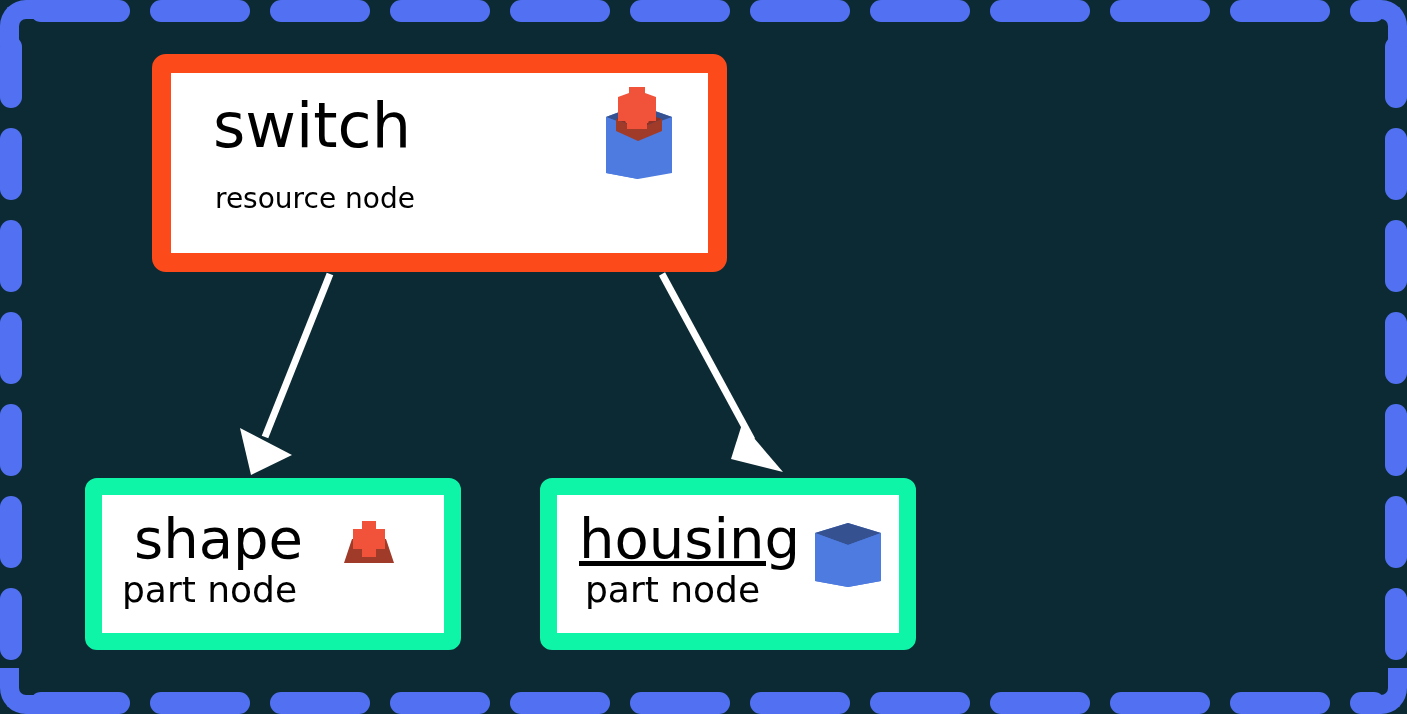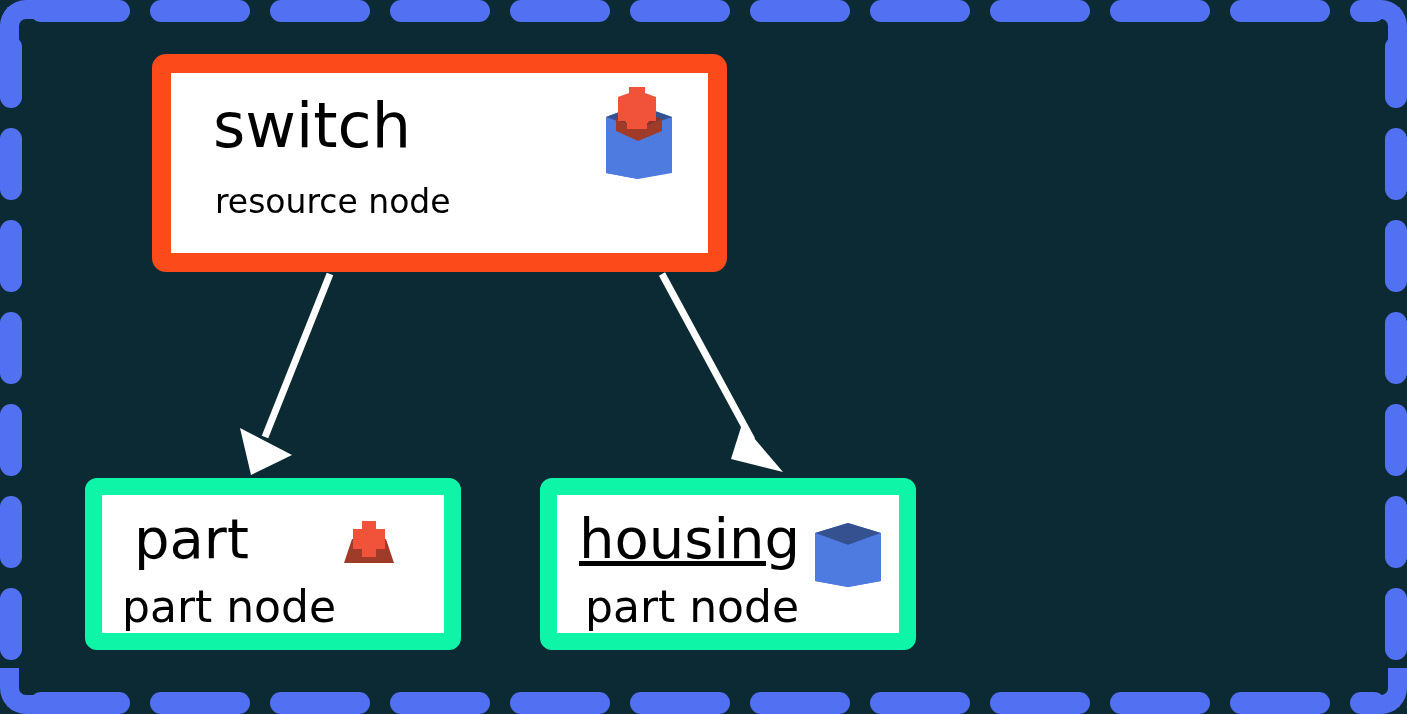--- a/index.html
+++ b/index.html
@@ -119,32 +119,32 @@
   }
 
   .node-resource .node-title {
     left: 42px;
     top: 22px;
     font-size: 62px;
   }
   .node-resource .node-subtitle {
     left: 44px;
     top: 112px;
-    font-size: 33px;
+    font-size: 28px;
   }
 
   .node-part .node-title {
     left: 32px;
     top: 16px;
     font-size: 56px;
   }
   .node-part .node-subtitle {
     left: 20px;
-    top: 90px;
-    font-size: 44px;
+    top: 77px;
+    font-size: 36px;
   }
   .node-housing .node-title { left: 22px; text-decoration: underline; }
   .node-housing .node-subtitle { left: 28px; }
 
   
   .thumb {
     position: absolute;
     display: block;
   }
   .thumb-switch {
@@ -294,21 +294,21 @@
         <rect x="22" y="20" width="38" height="16" fill="#f1523a"></rect>
         <rect x="31" y="34" width="20" height="10" fill="#f1523a"></rect>
         <polygon points="22,12 33,8 33,2 49,2 49,8 60,12 60,20 22,20" fill="#f1523a"></polygon>
         <polygon points="22,20 60,20 52,38 30,38" fill="#f1523a"></polygon>
       </svg>
     </div>
   </div>
 
   <div class="node node-part node-stem">
     <div class="node-inner">
-      <div class="node-title">part</div>
+      <div class="node-title">shape</div>
       <div class="node-subtitle">part node</div>
       <svg class="thumb thumb-stem" viewBox="0 0 58 46" xmlns="http://www.w3.org/2000/svg">
 
         <polygon points="4,44 12,20 46,20 54,44" fill="#a03b2a"></polygon>
 
         <rect x="22" y="2" width="14" height="10" fill="#f1523a"></rect>
         <rect x="13" y="10" width="32" height="10" fill="#f1523a"></rect>
         <polygon points="13,20 45,20 45,30 36,30 36,38 22,38 22,30 13,30" fill="#f1523a"></polygon>
       </svg>
     </div>

